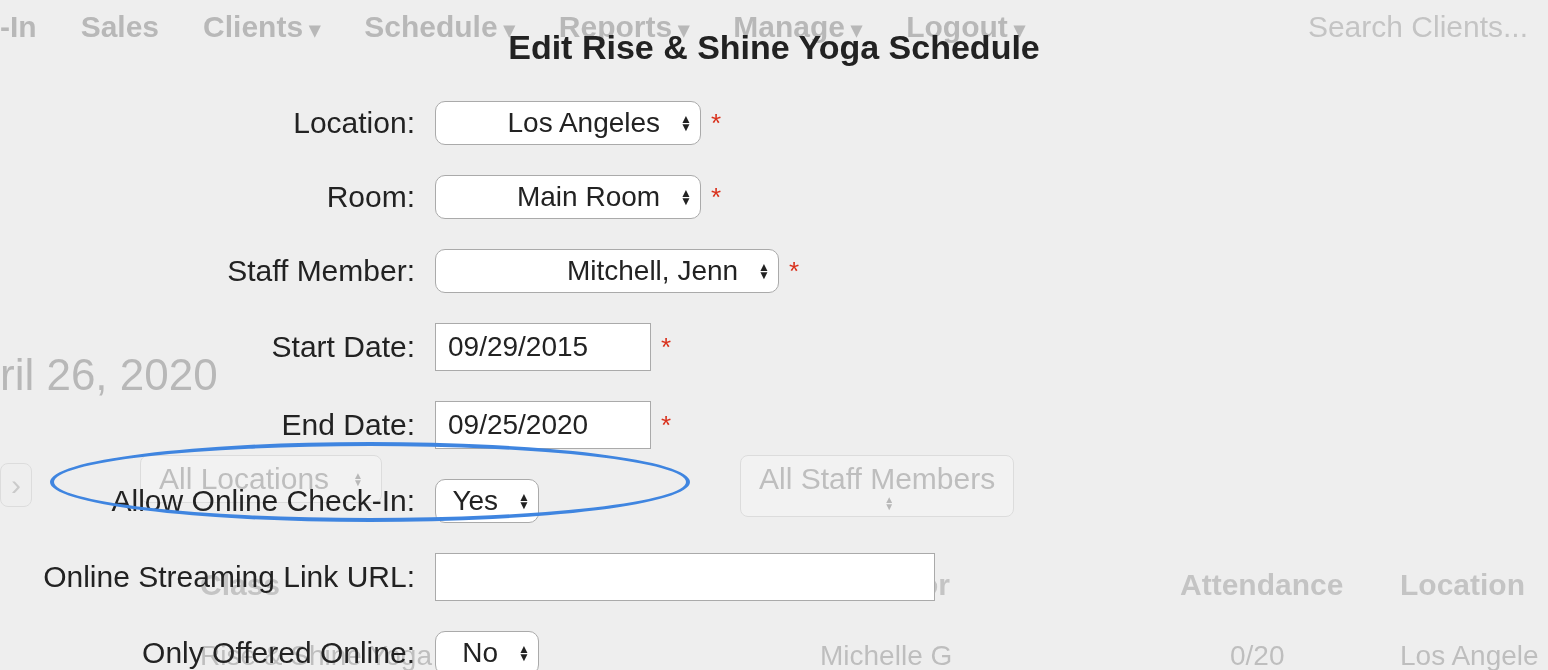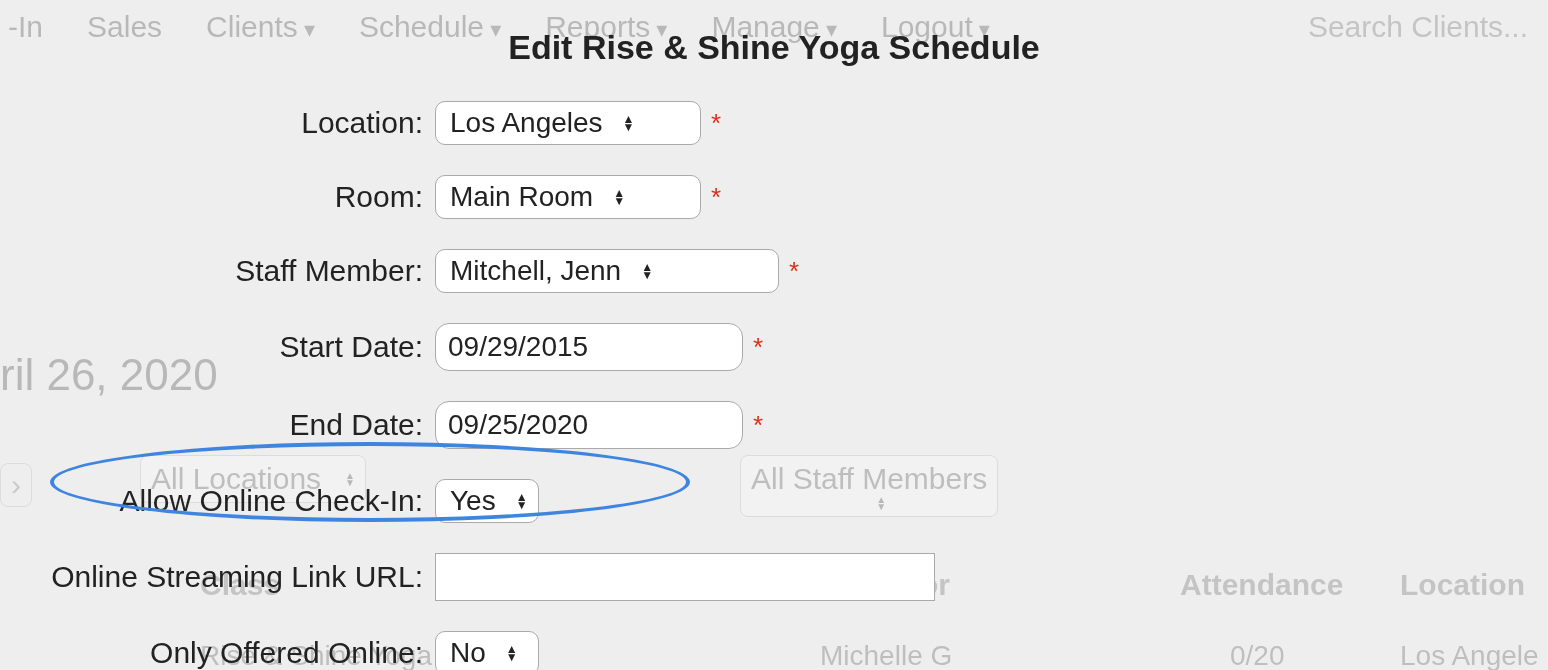--- a/index.html
+++ b/index.html
@@ -26,23 +26,24 @@
     font-size: 30px;
   }
   .bg-nav {
     position: absolute;
     top: 10px;
     left: 0;
     width: 100%;
     display: flex;
     align-items: center;
     gap: 44px;
-    padding-left: 8px;
+    padding-left: 0;
     font-size: 30px;
     color: #555;
+    font-weight: bold;
   }
   .bg-nav .item { white-space: nowrap; }
   .caret::after { content: " \25BE"; font-size: 22px; }
   .bg-search {
     position: absolute;
     top: 10px;
     right: 20px;
     font-size: 30px;
     color: #777;
   }
@@ -58,21 +59,21 @@
     left: 0;
     top: 455px;
     width: 100%;
     font-size: 30px;
   }
   .bg-select {
     display: inline-flex;
     align-items: center;
     border: 1px solid #bbb;
     border-radius: 8px;
-    padding: 6px 10px;
+    padding: 6px 18px;
     background: #fafafa;
     color: #666;
   }
   .bg-select .mini-arrows { margin-left: 24px; }
   .bg-headers {
     position: absolute;
     left: 0;
     top: 560px;
     width: 100%;
     font-size: 30px;
@@ -112,38 +113,38 @@
   }
   .row {
     display: flex;
     align-items: center;
     margin-bottom: 30px;
     position: relative;
   }
   .label {
     width: 435px;
     text-align: right;
-    padding-right: 12px;
+    padding-right: 20px;
     font-size: 30px;
     color: #222;
   }
   .control-wrap {
     display: flex;
     align-items: center;
   }
   .req {
     color: #d9301b;
     font-size: 26px;
     margin-left: 10px;
   }
 
   .select {
     display: inline-flex;
     align-items: center;
-    justify-content: flex-start;
+    justify-content: flex-end;
     background: #fff;
     border: 1px solid #aaa;
     border-radius: 10px;
     padding: 4px 8px 4px 14px;
     font-size: 28px;
     color: #222;
     min-height: 44px;
     cursor: pointer;
   }
   .select .val { white-space: nowrap; }
@@ -163,21 +164,21 @@
 
   .text-input {
     background: #fff;
     border: 1px solid #aaa;
     padding: 6px 12px;
     font-size: 28px;
     color: #222;
     height: 48px;
     outline: none;
   }
-  .ti-date { width: 308px; border-radius: 14px; }
+  .ti-date { width: 216px; }
   .ti-url  { width: 500px; }
 
   
   .highlight-ellipse {
     position: absolute;
     border: 4px solid #3f85e0;
     border-radius: 50%;
     pointer-events: none;
     z-index: 5;
   }

